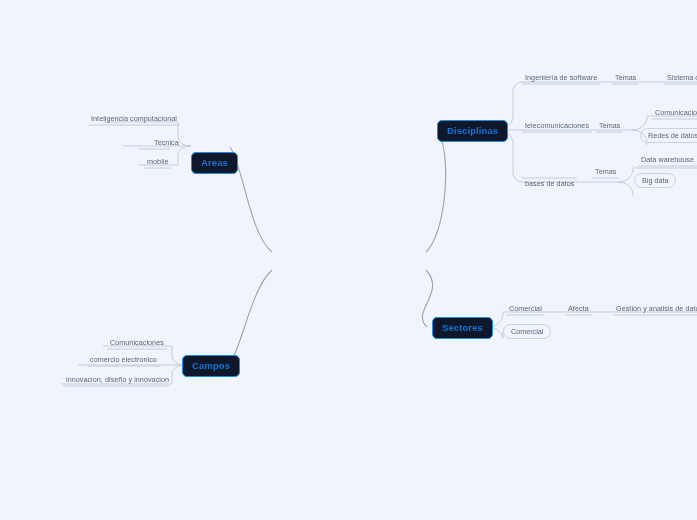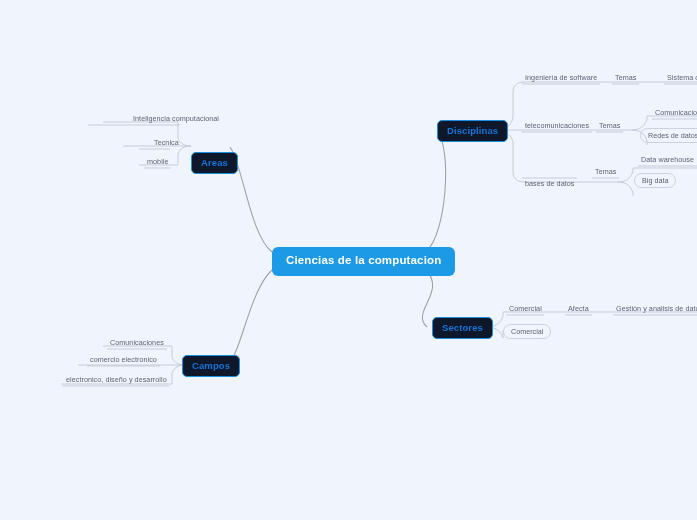--- a/index.html
+++ b/index.html
@@ -142,33 +142,32 @@
         <path d="M652,119 L712,119"></path>
         <path d="M522,178 L577,178"></path>
         <path d="M592,178 L619,178"></path>
         <path d="M638,166 L697,166"></path>
         <path d="M506,315 L544,315"></path>
         <path d="M565,315 L592,315"></path>
         <path d="M613,315 L706,315"></path>
       </g>
     </svg>
 
-  <div class="node root-node" style="left:272px; top:247px;">Ciencias de la computacion</div>
 
   <div class="node branch-node" style="left:191px; top:152px;">Areas</div>
 
-  <div class="node leaf-node" style="left:88px; top:115px;margin-left:42px;">Inteligencia computacional</div>
+  <div class="node leaf-node" style="left:88px; top:115px;">Inteligencia computacional</div>
   <div class="node leaf-node" style="left:151px; top:139px;">Tecnica</div>
   <div class="node leaf-node" style="left:144px; top:158px;">mobile</div>
 
   <div class="node branch-node" style="left:182px; top:355px;">Campos</div>
 
   <div class="node leaf-node" style="left:107px; top:339px;">Comunicaciones</div>
   <div class="node leaf-node" style="left:87px; top:356px;">comercio electronico</div>
-  <div class="node leaf-node" style="left:63px; top:376px;">electronico, diseño y desarrollo</div>
+  <div class="node leaf-node" style="left:63px; top:376px;">innovacion, diseño y innovacion</div>
 
   <div class="node branch-node" style="left:437px; top:120px;">Disciplinas</div>
 
   <div class="node leaf-node" style="left:522px; top:74px;">Ingeniería de software</div>
   <div class="node leaf-node" style="left:612px; top:74px;">Temas</div>
   <div class="node leaf-node clip-right" style="left:664px; top:74px;">Sistema de</div>
 
   <div class="node leaf-node" style="left:522px; top:122px;">telecomunicaciones</div>
   <div class="node leaf-node" style="left:596px; top:122px;">Temas</div>
   <div class="node leaf-node clip-right" style="left:652px; top:109px;">Comunicaciones</div>

